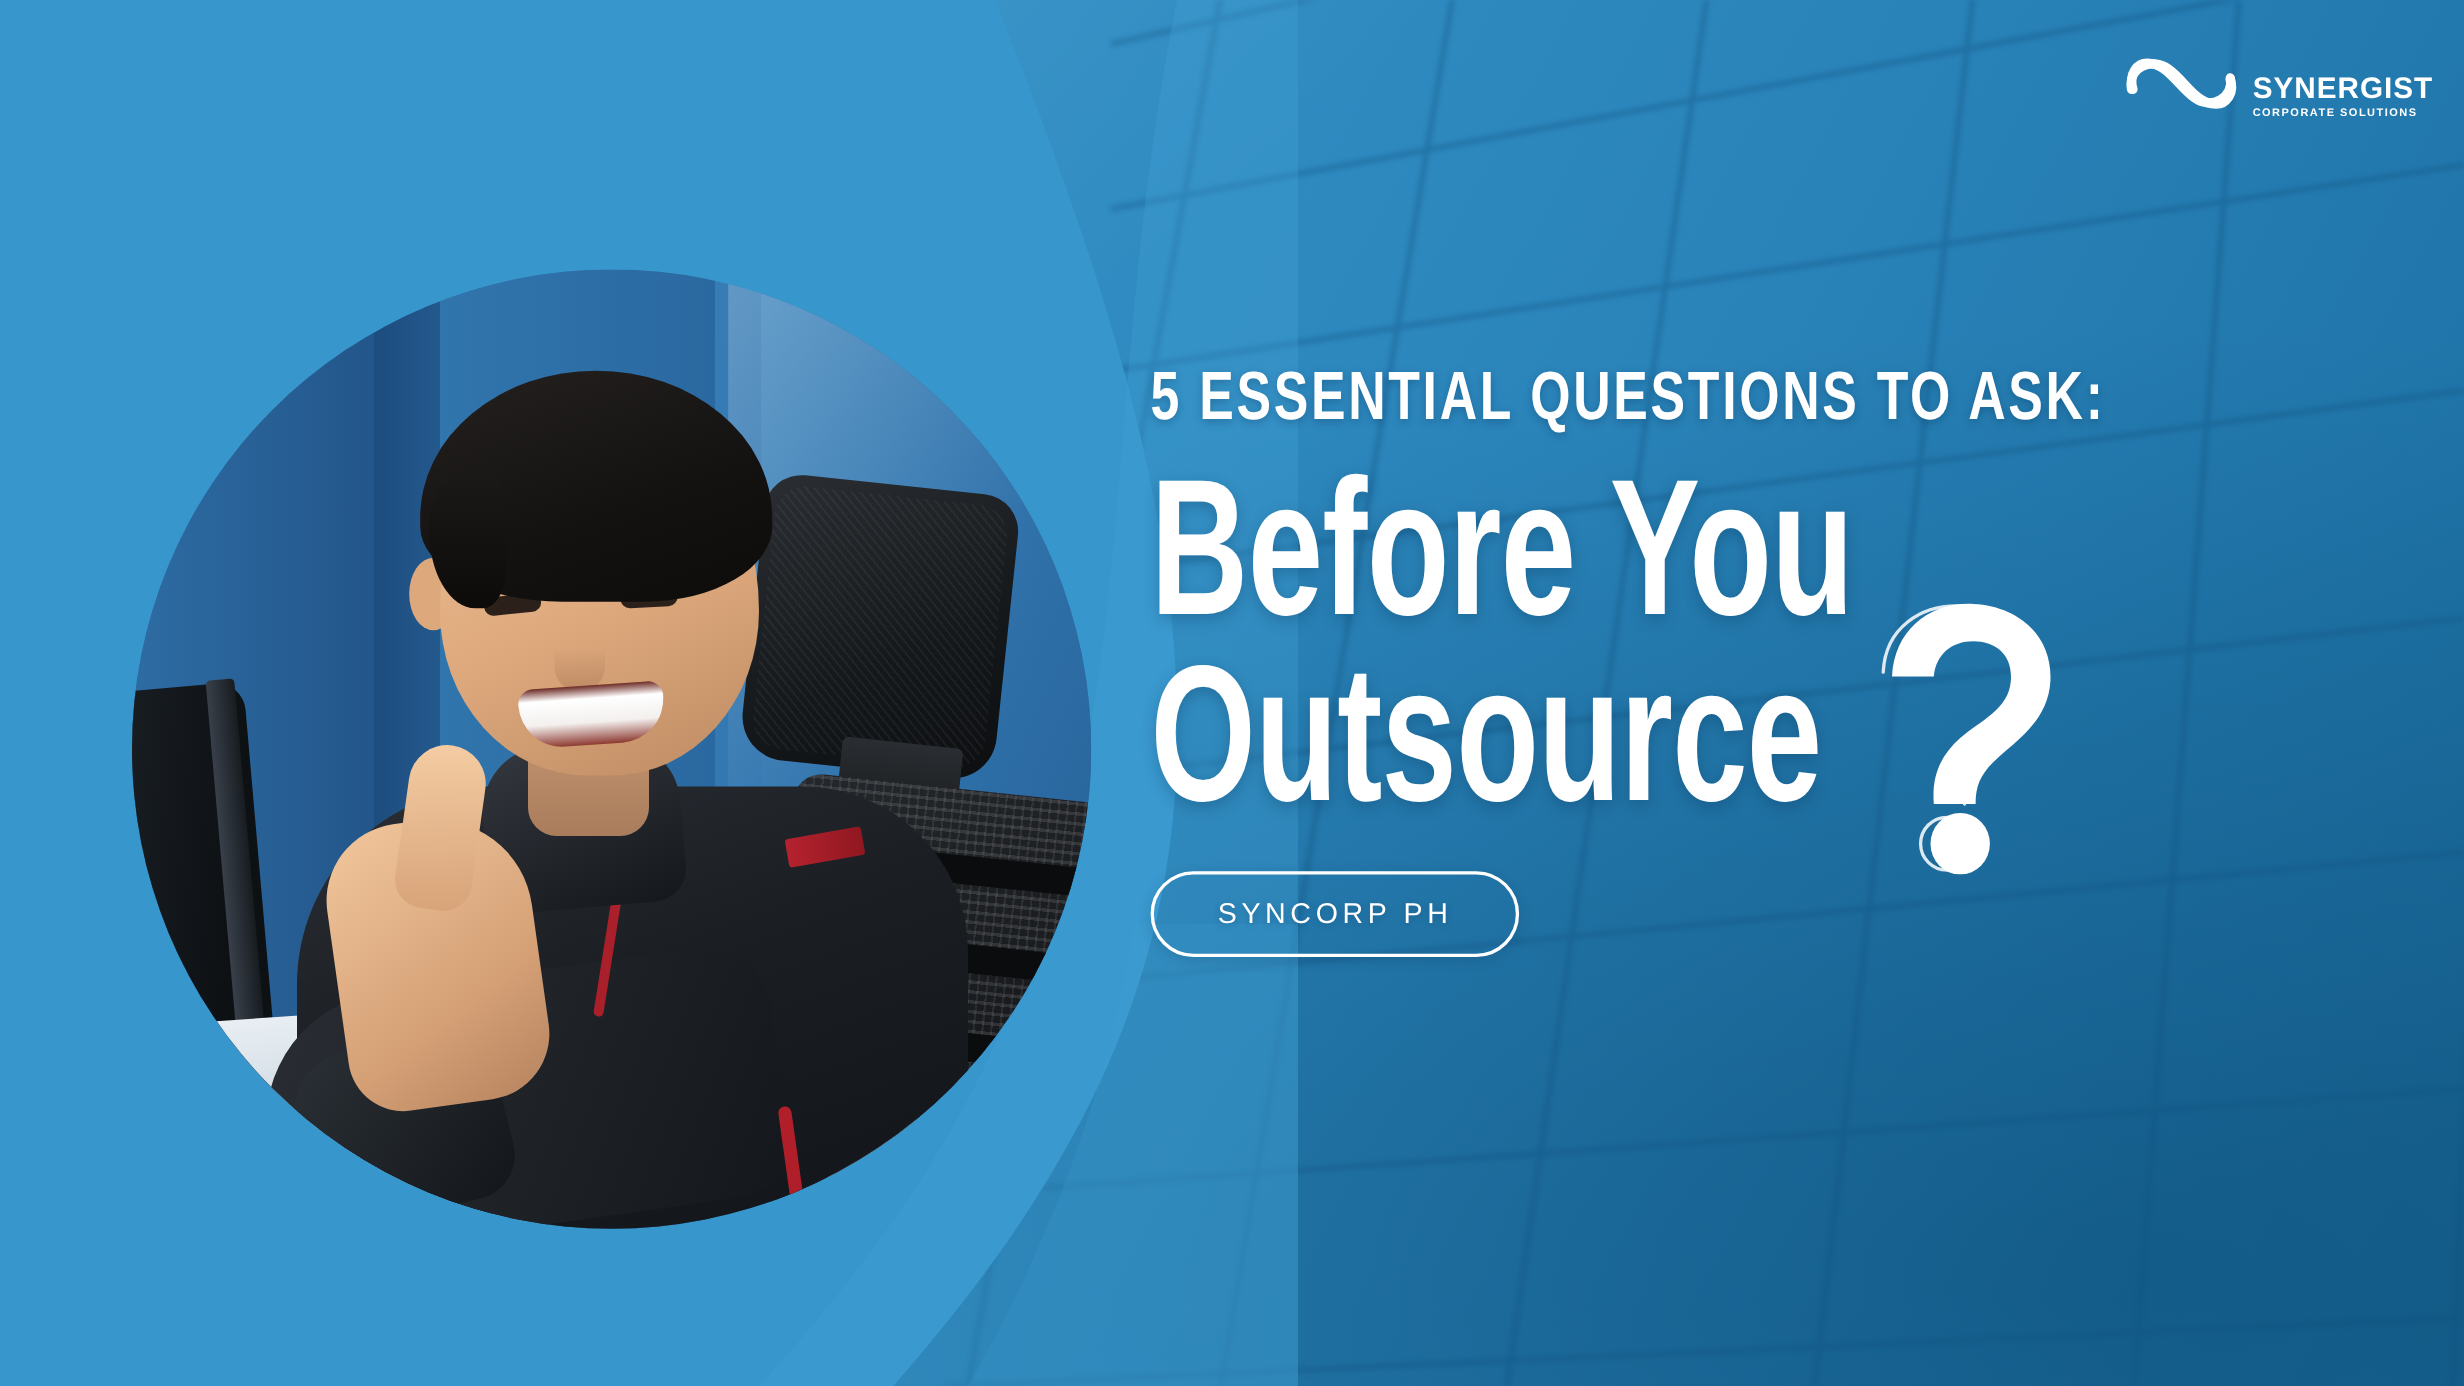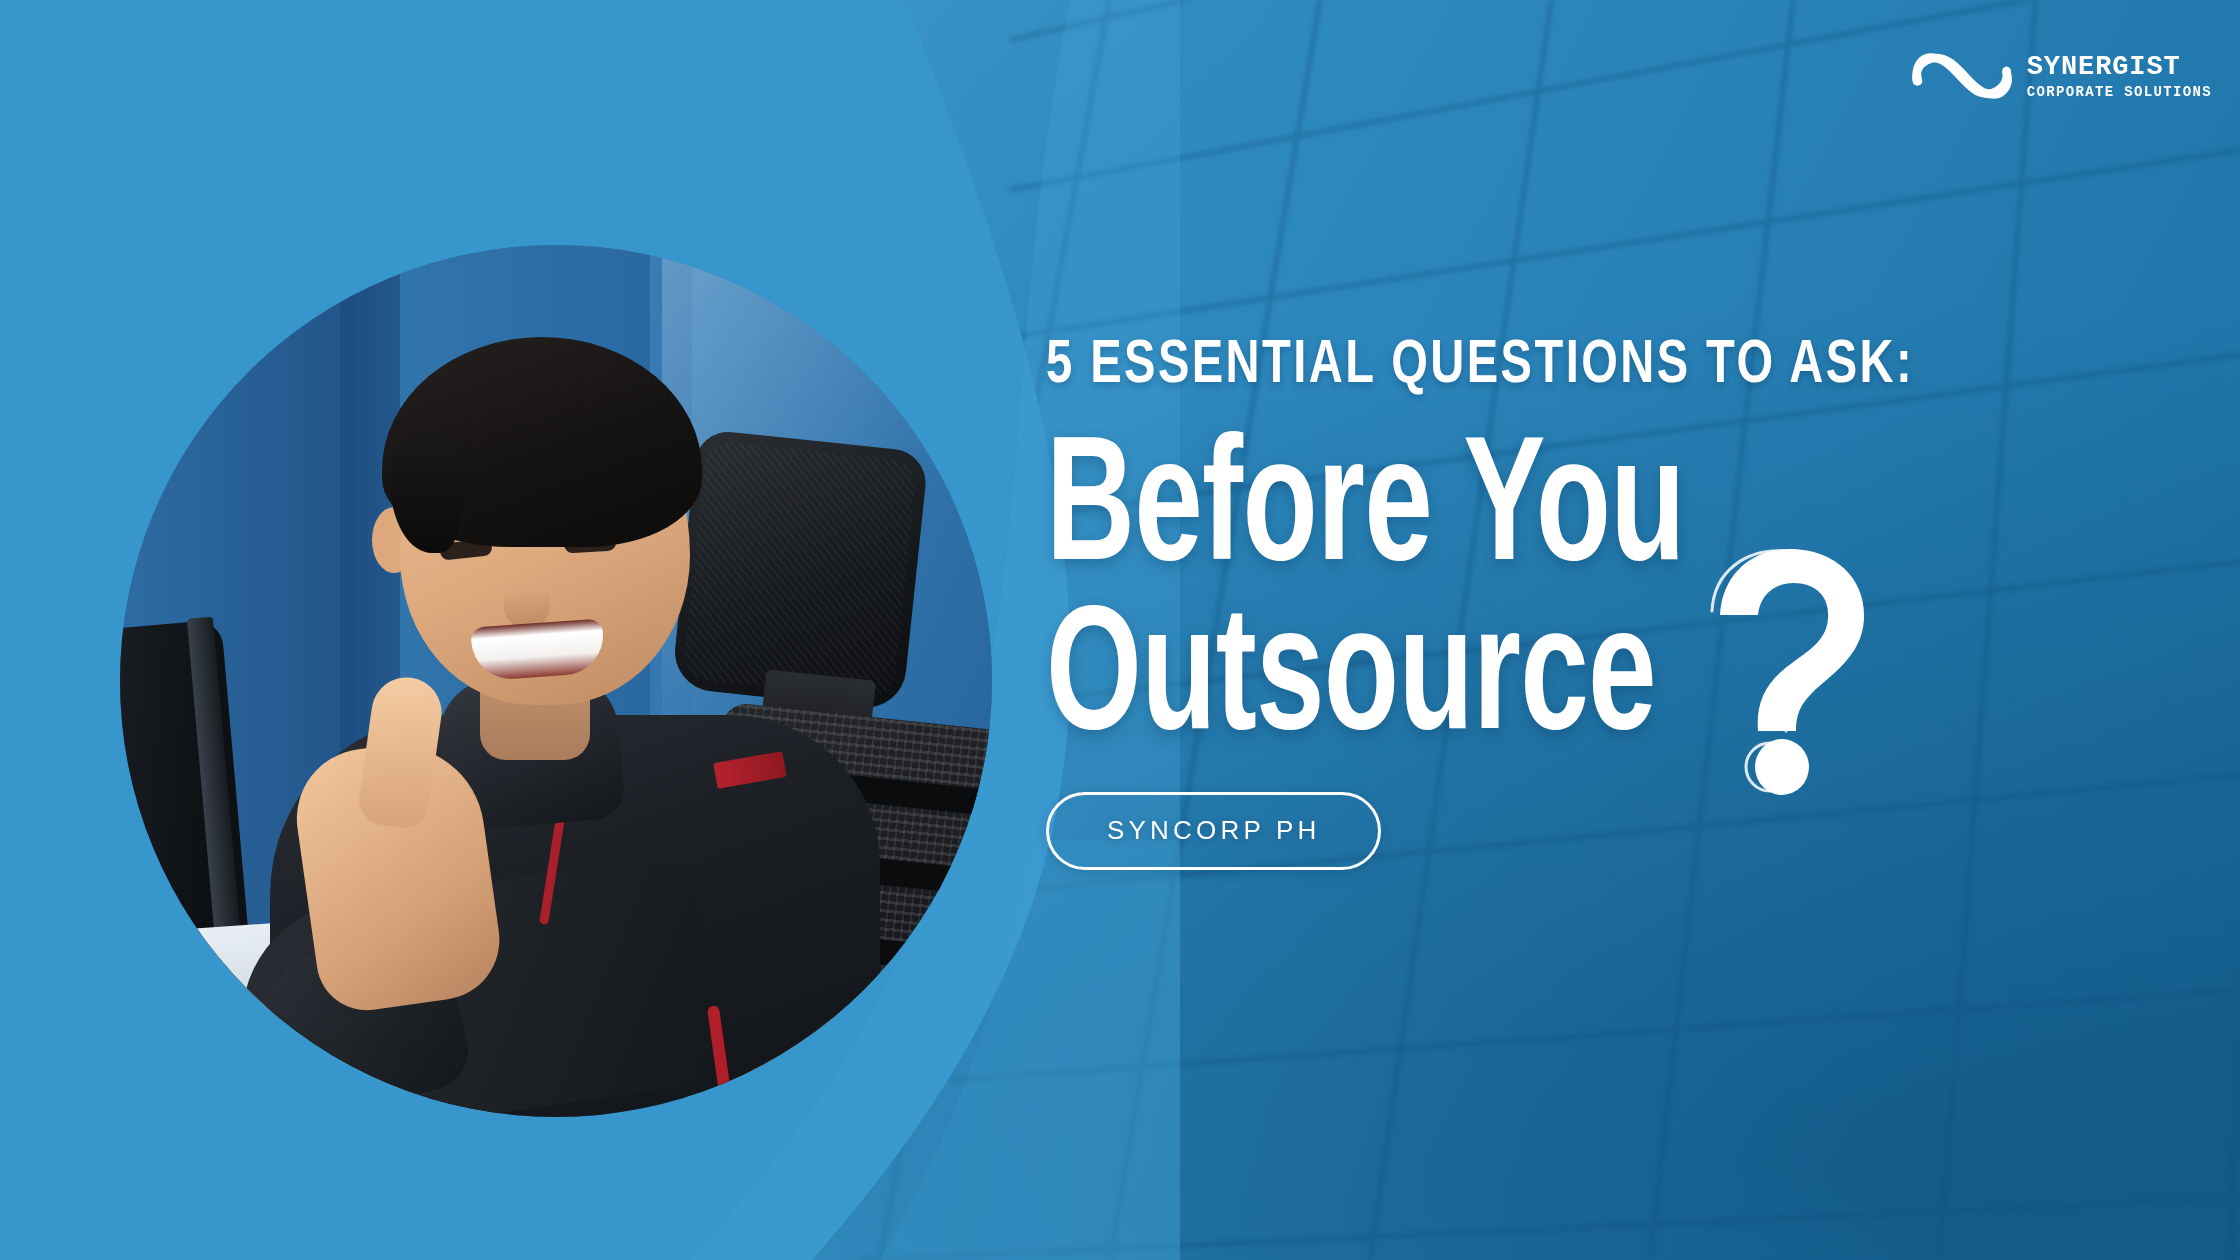--- a/index.html
+++ b/index.html
@@ -67,38 +67,37 @@
     width: 1180px; height: 1260px;
     pointer-events: none;
   }
 
   
   .logo {
     position: absolute;
     top: 44px;
     right: 28px;
     display: flex;
-    align-items: center;
+    align-items: flex-end;
     gap: 14px;
     z-index: 7;
-    font-family: Liberation Mono, monospace;
   }
   .logo-mark { width: 104px; height: 64px; display: block; }
   .logo-text { display: flex; flex-direction: column; justify-content: center; }
   .logo-name {
     color: #ffffff;
     font-size: 27px;
     font-weight: 700;
     letter-spacing: 0.9px;
     line-height: 1;
     white-space: nowrap;
   }
   .logo-tag {
     color: #ffffff;
-    font-size: 14px;
+    font-size: 10px;
     font-weight: 700;
     letter-spacing: 1.35px;
     line-height: 1;
     margin-top: 4px;
     white-space: nowrap;
   }
 
   
   .photo-circle {
     position: absolute;

